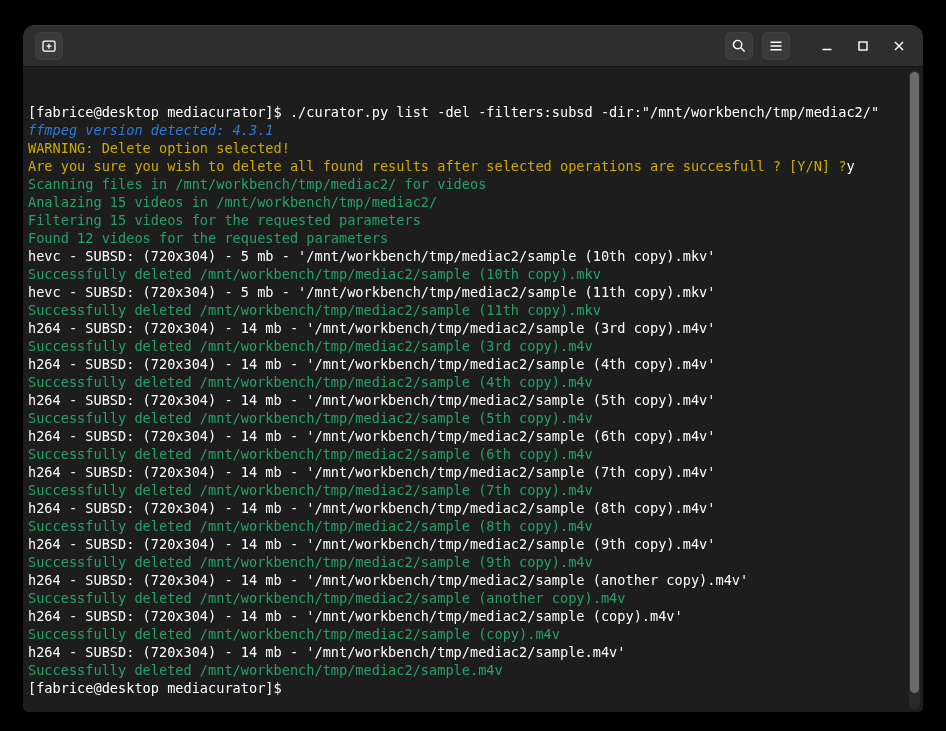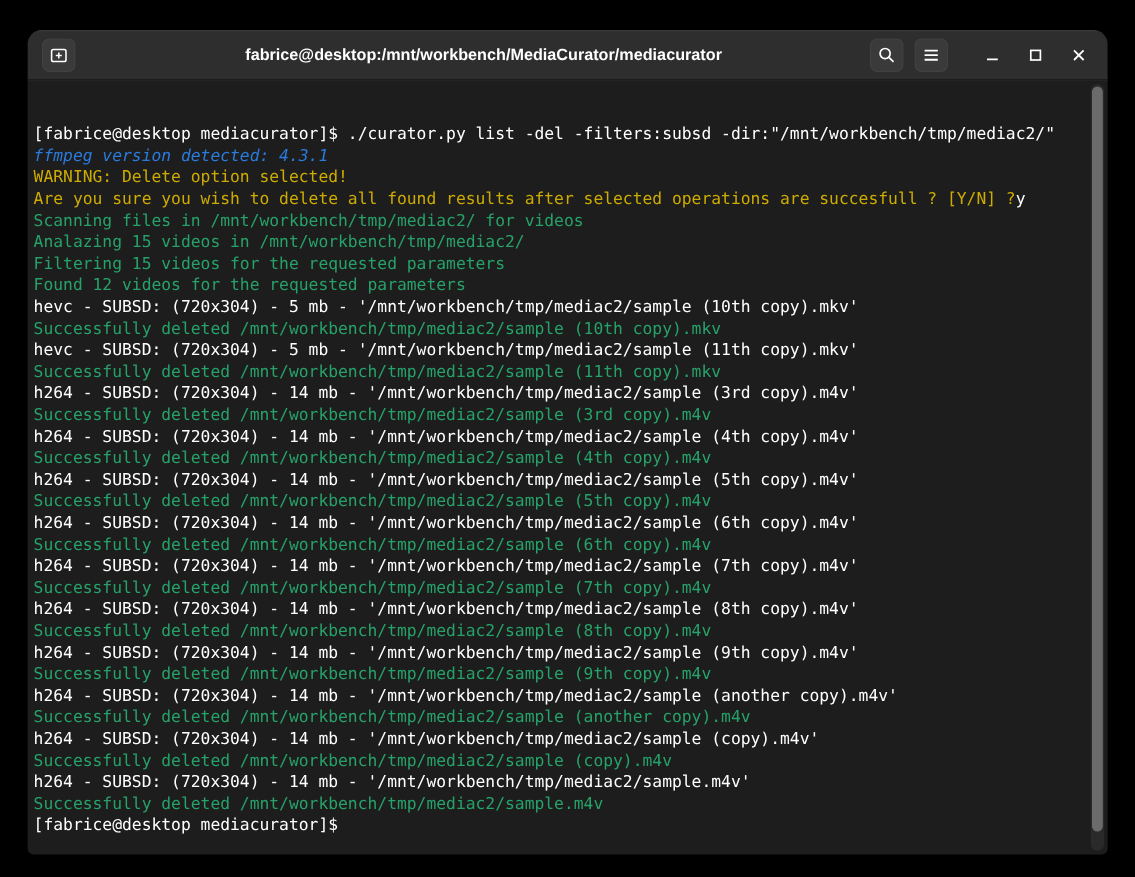--- a/index.html
+++ b/index.html
@@ -92,21 +92,20 @@
     <div class="hdr-left">
       <button class="hbtn boxed">
         <svg class="icon-svg" width="16" height="16" viewBox="0 0 16 16" fill="none" stroke="#ffffff" stroke-width="1.3">
           <rect x="2" y="3.2" width="12" height="10" rx="1.5"></rect>
           <line x1="5.5" y1="8.2" x2="10.5" y2="8.2"></line>
           <line x1="8" y1="5.7" x2="8" y2="10.7"></line>
         </svg>
       </button>
     </div>
 
-    <div class="title">fabrice@desktop:/mnt/workbench/MediaCurator/mediacurator</div>
 
     <div class="hdr-right">
       <button class="hbtn boxed">
         <svg class="icon-svg" width="16" height="16" viewBox="0 0 16 16" fill="none" stroke="#ffffff" stroke-width="1.4">
           <circle cx="6.6" cy="6.6" r="4.2"></circle>
           <line x1="9.8" y1="9.8" x2="13.6" y2="13.6"></line>
         </svg>
       </button>
       <button class="hbtn boxed">
         <svg class="icon-svg" width="16" height="16" viewBox="0 0 16 16" fill="none" stroke="#ffffff" stroke-width="1.5">

